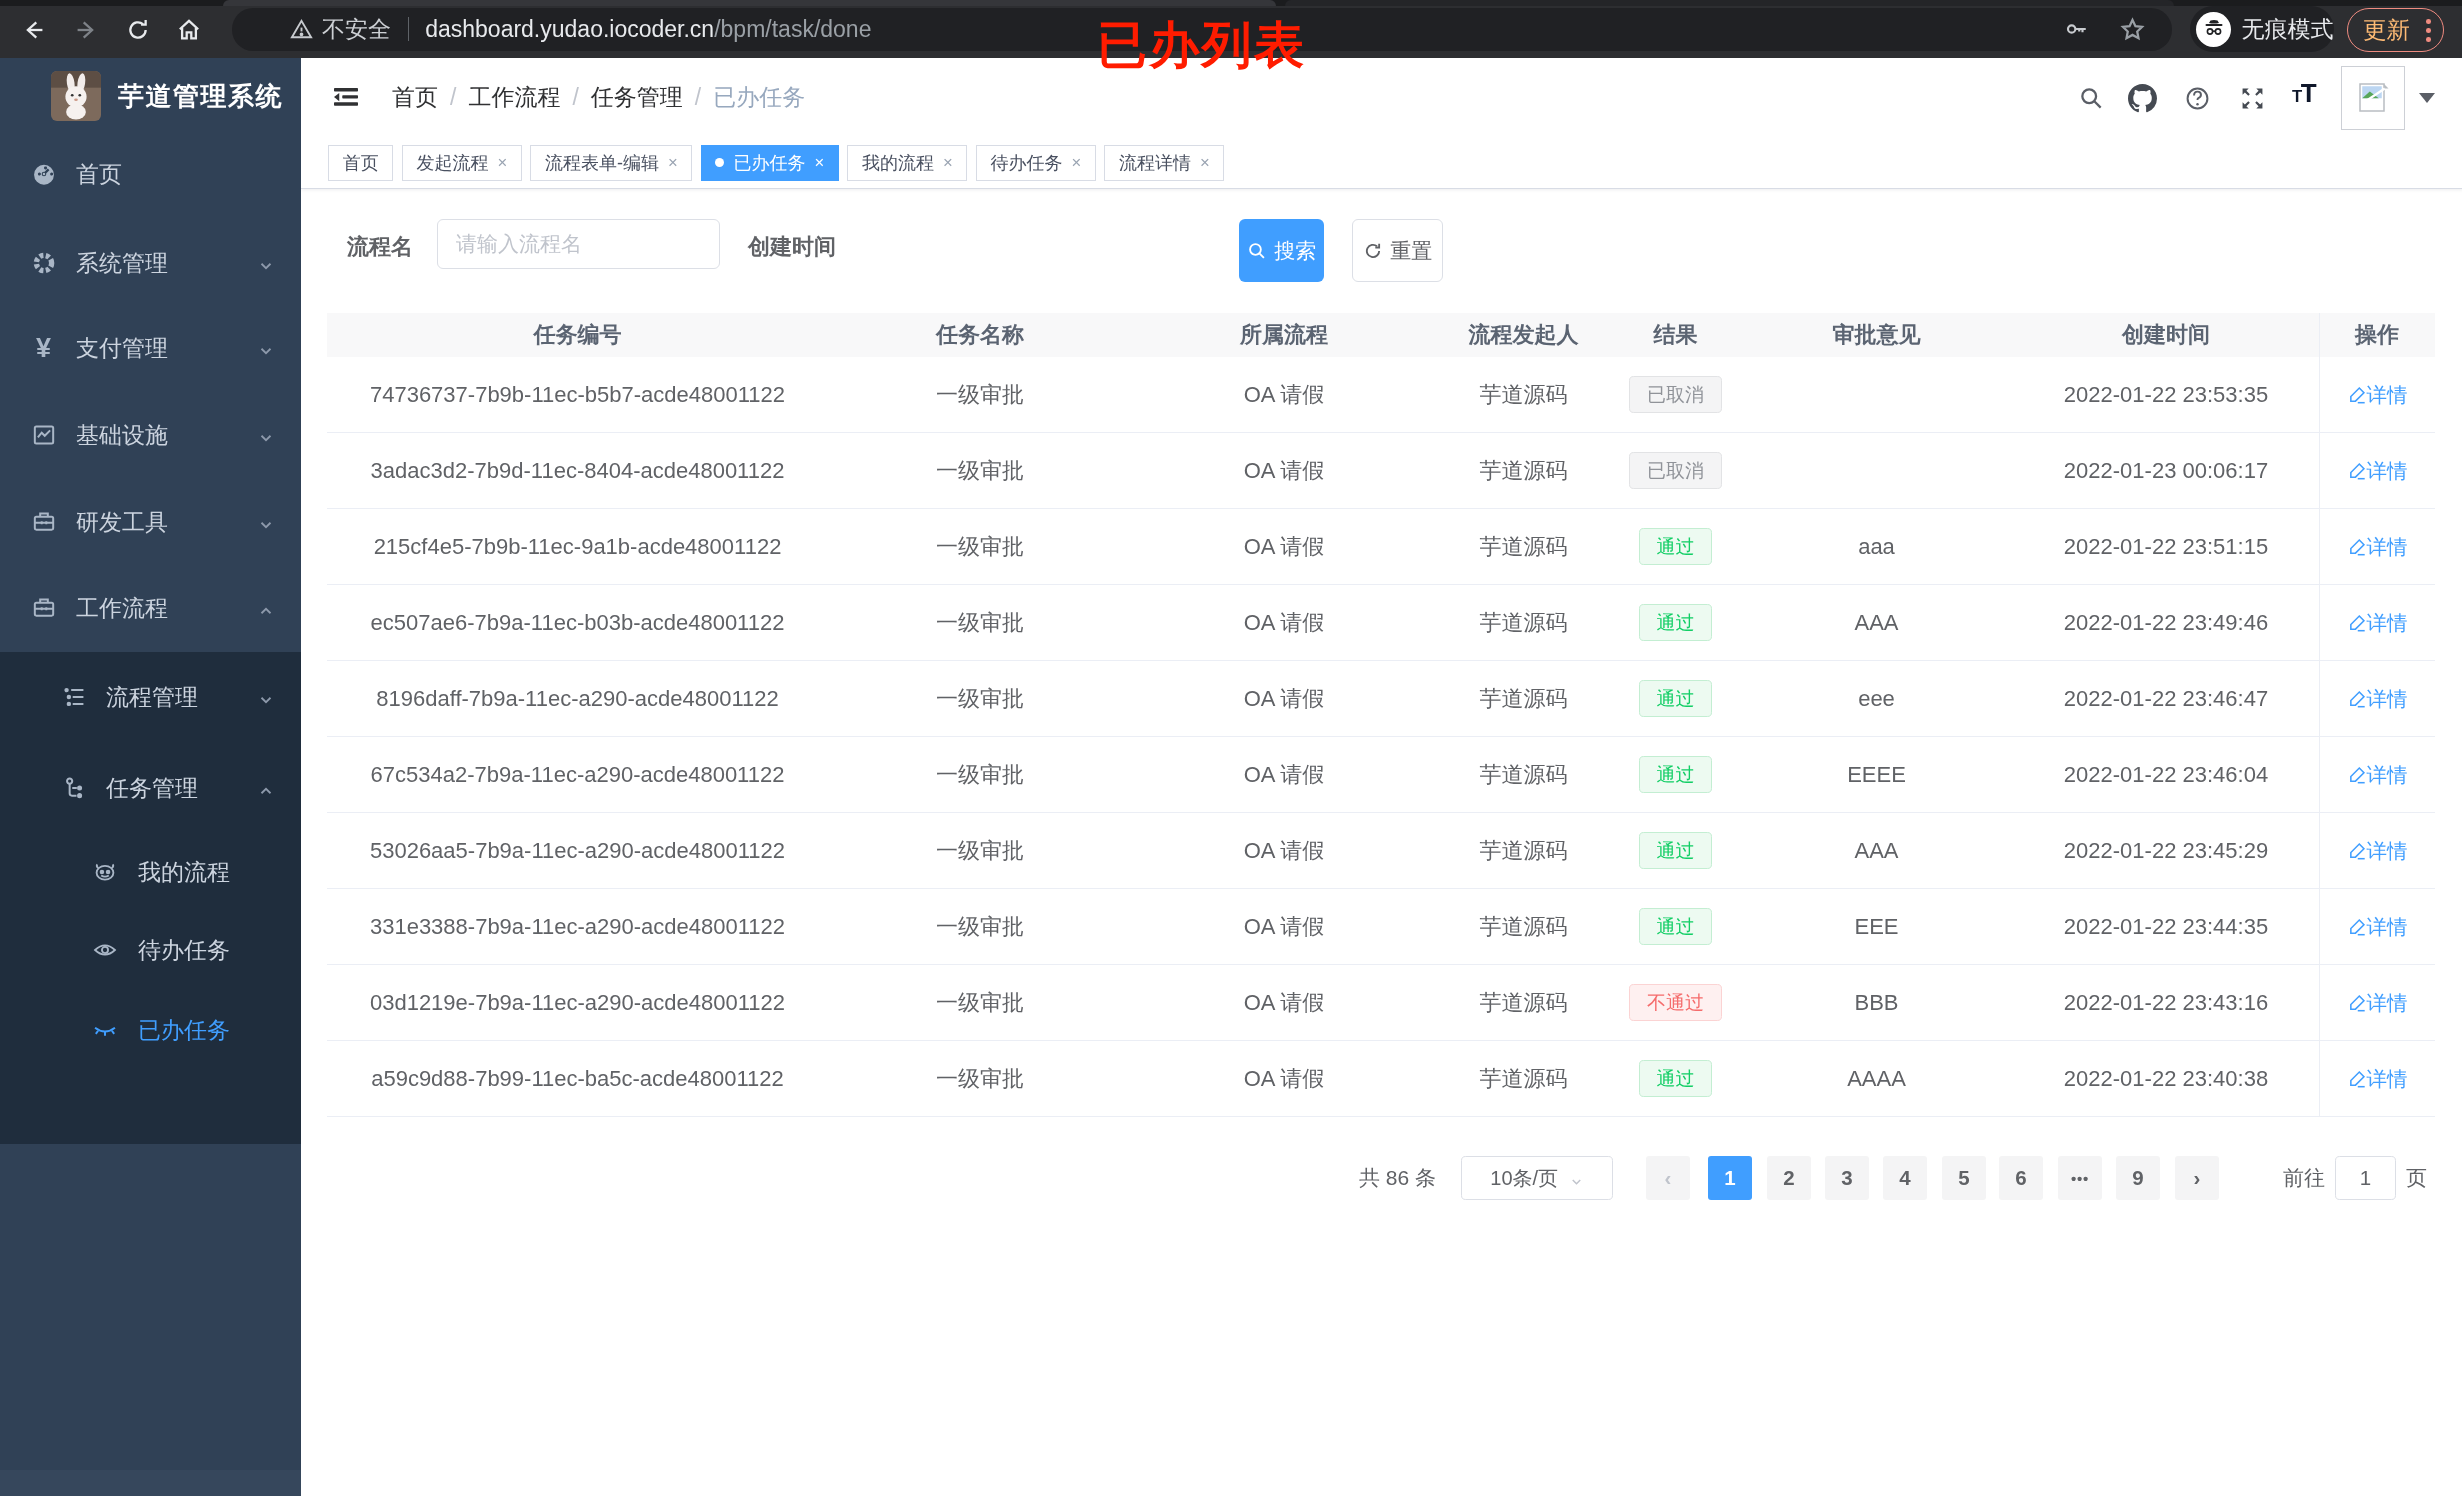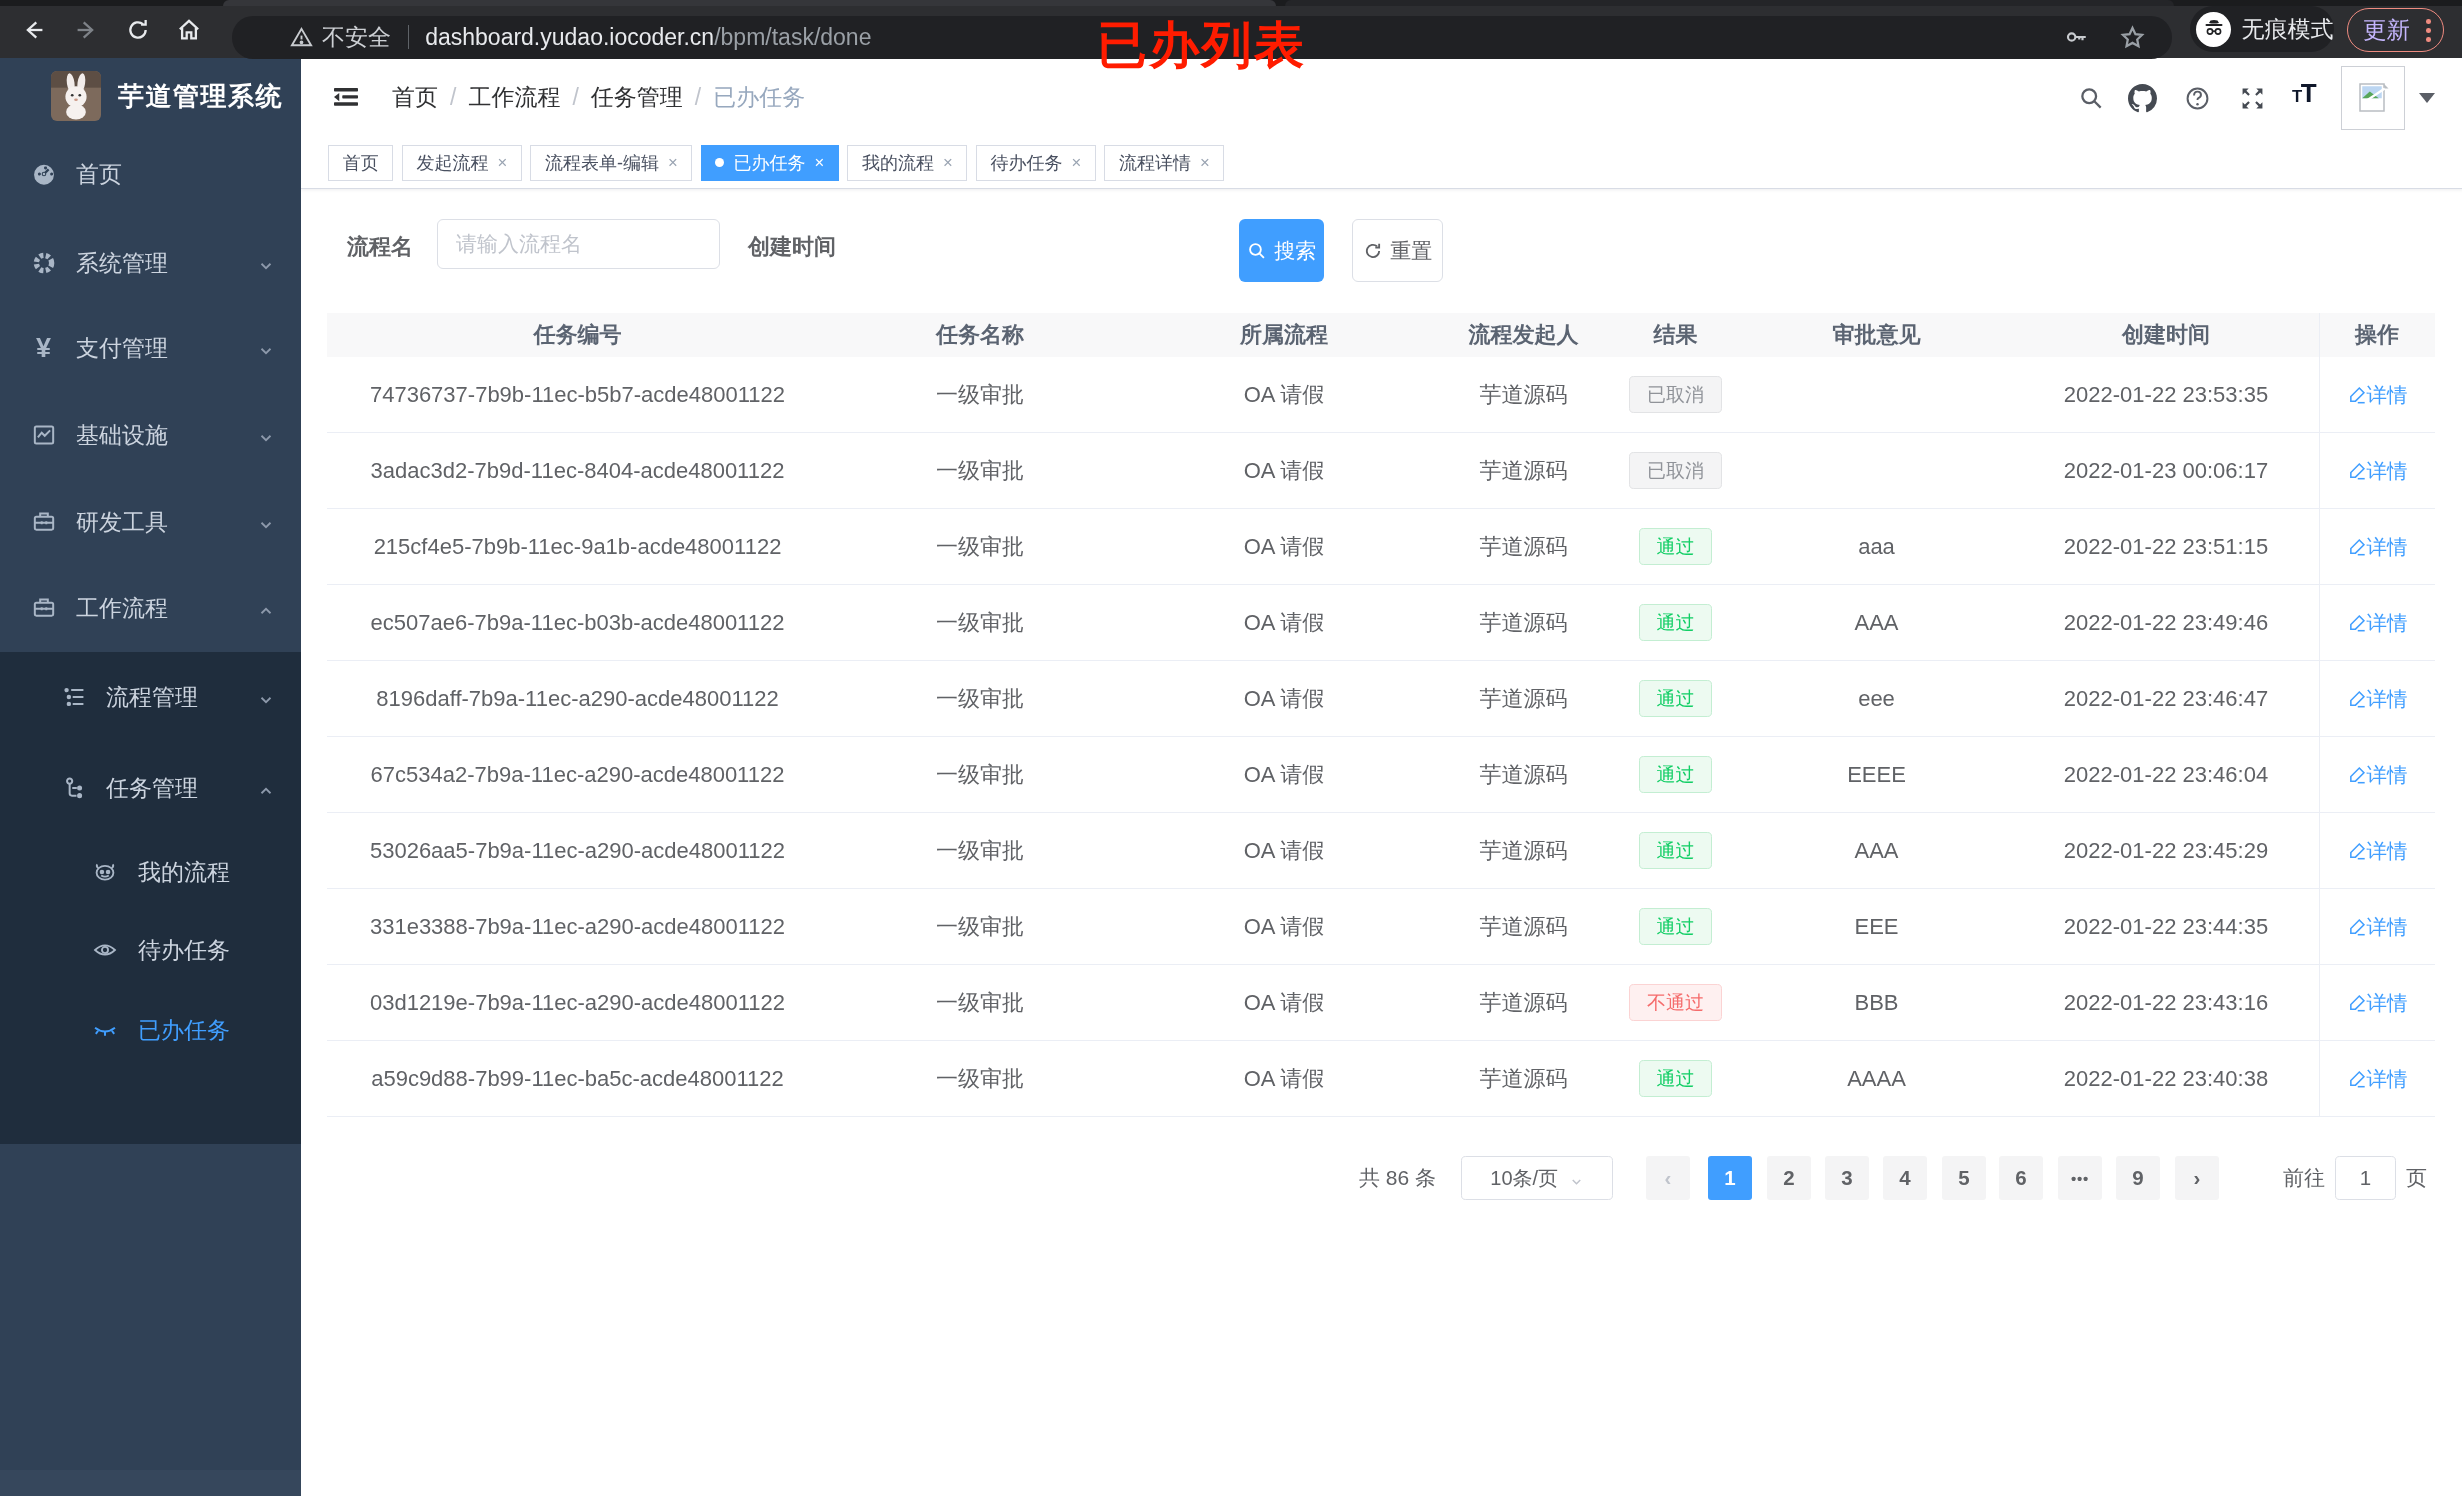--- a/index.html
+++ b/index.html
@@ -8,32 +8,32 @@
   .stage { position:relative; width:2462px; height:1496px; overflow:hidden; background:#fff; }
 
   
   .chrome { position:absolute; left:0; top:0; width:2462px; height:58px; background:#2d2e31; z-index:40; }
   .tabstrip { position:absolute; left:0; top:0; width:2462px; height:6px; background:#1b1c1e; }
   .tab-remnant-a { position:absolute; left:223px; top:0; width:1053px; height:6px; background:#35363a; border-radius:9px 9px 0 0; }
   .tab-remnant-b { position:absolute; left:1285px; top:0; width:889px; height:6px; background:#242528; border-radius:9px 9px 0 0; }
   .nav-ic { position:absolute; top:16.7px; width:26px; height:26px; }
   .nav-ic svg { width:26px; height:26px; }
   .url-pill { position:absolute; left:232px; top:7.6px; width:1940px; height:43px; border-radius:21px; background:#202124;
-    display:flex; align-items:center; color:#e8eaed; font-size:23px;margin-top:8px; }
+    display:flex; align-items:center; color:#e8eaed; font-size:23px; }
   .url-sec { color:#cdd0d4; margin-left:58px; display:flex; align-items:center; gap:9px; }
   .url-div { width:0.8px; height:24px; background:#5f6368; margin:0 16.7px; }
   .url-host { color:#e8eaed; }
   .url-path { color:#9aa0a6; }
   .pill-right { position:absolute; right:26px; display:flex; align-items:center; gap:30px; }
   .incog { position:absolute; left:2190px; top:6px; width:144px; height:46px; border-radius:23px; background:#202124;
     display:flex; align-items:center; }
   .incog-circle { width:35px; height:35px; border-radius:50%; background:#fff; margin-left:6px; display:flex; align-items:center; justify-content:center; }
   .incog-label { color:#e8eaed; font-size:23px; margin-left:10.6px; }
   .update-chip { position:absolute; left:2347px; top:8.4px; width:97px; height:44px; border:1.5px solid #ef8b80; border-radius:22px;
-    color:#c4b5fd; display:flex; align-items:center; justify-content:space-between; padding:0 12px 0 15px; }
+    color:#fdba74; display:flex; align-items:center; justify-content:space-between; padding:0 12px 0 15px; }
   .update-label { font-size:23.5px; }
   .kebab { display:flex; flex-direction:column; gap:4.6px; }
   .kebab i { width:4.6px; height:4.6px; border-radius:50%; background:#ef8b80; }
   .annotation { position:absolute; left:1097px; top:12px; z-index:60; color:#ff1c00; font-size:50px; font-weight:700; letter-spacing:2.3px; }
 
   
   .sidebar { position:absolute; left:0; top:58px; width:301px; height:1439px; background:#304156; z-index:10; }
   .submenu-bg { position:absolute; left:0; top:594px; width:301px; height:492px; background:#1f2d3d; }
   .side-bottom { position:absolute; left:0; bottom:0; width:301px; height:27px; background:#36475c; }
   .logo-row { position:absolute; left:0; top:0; width:301px; height:84px; }

